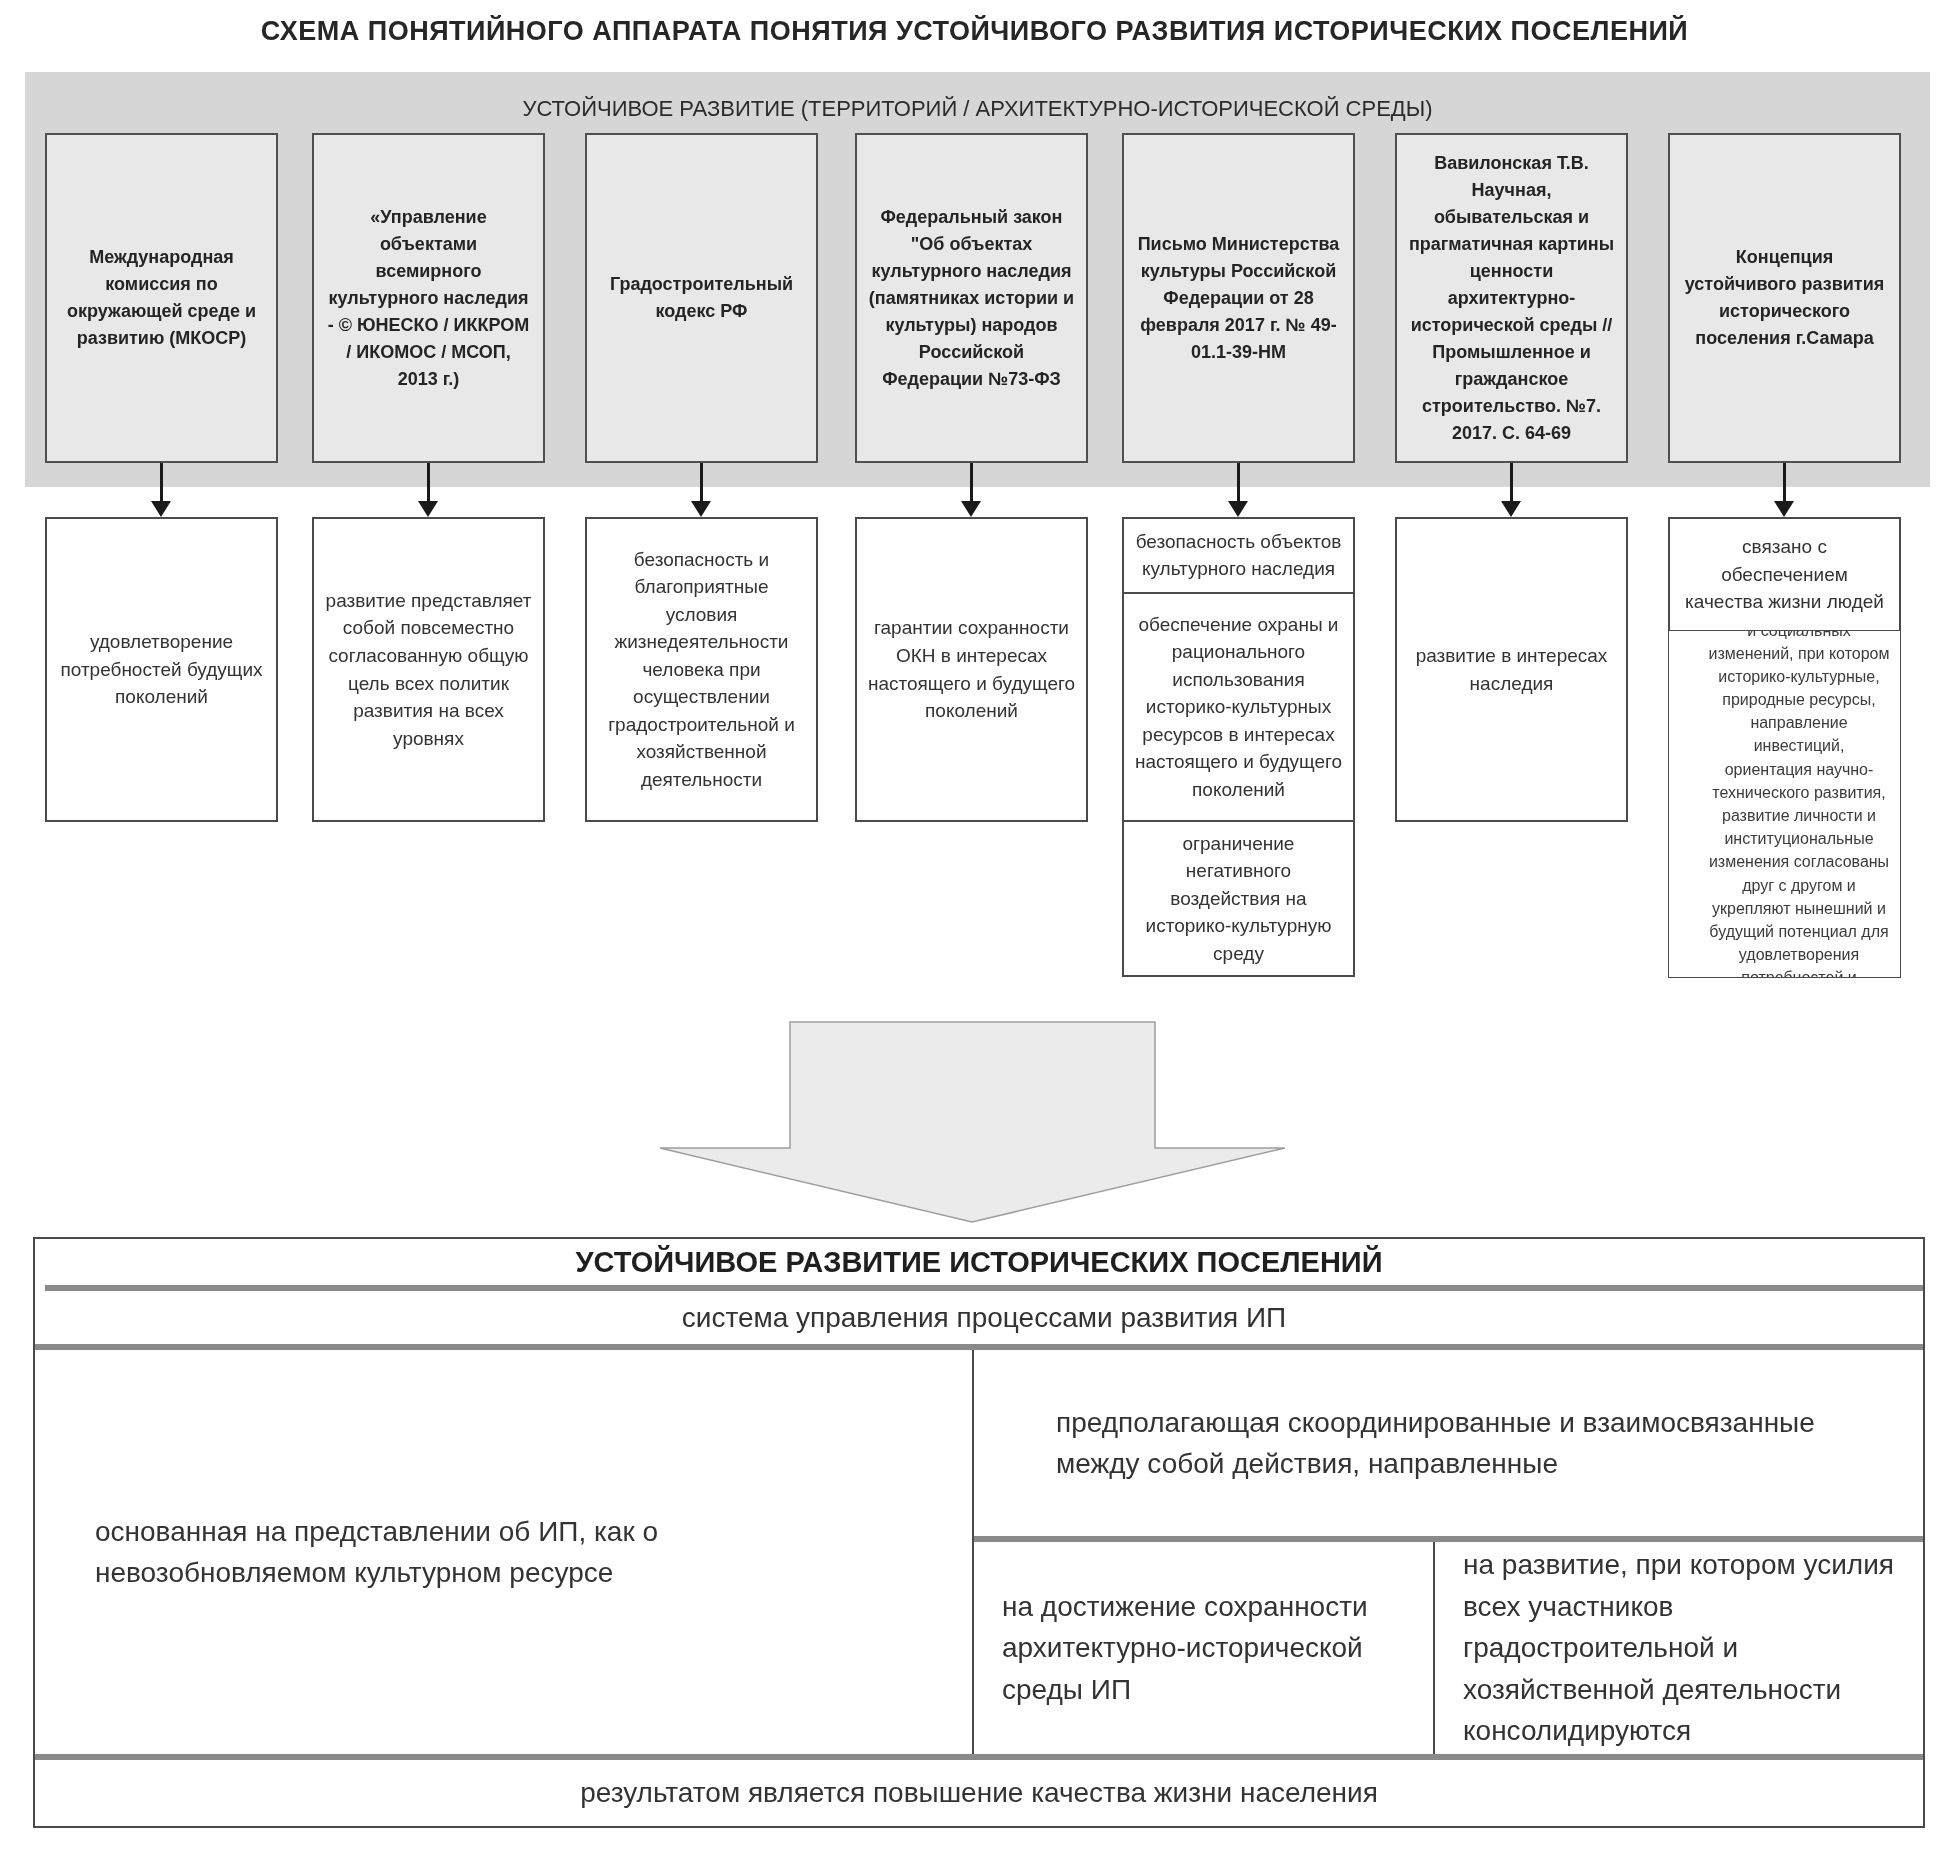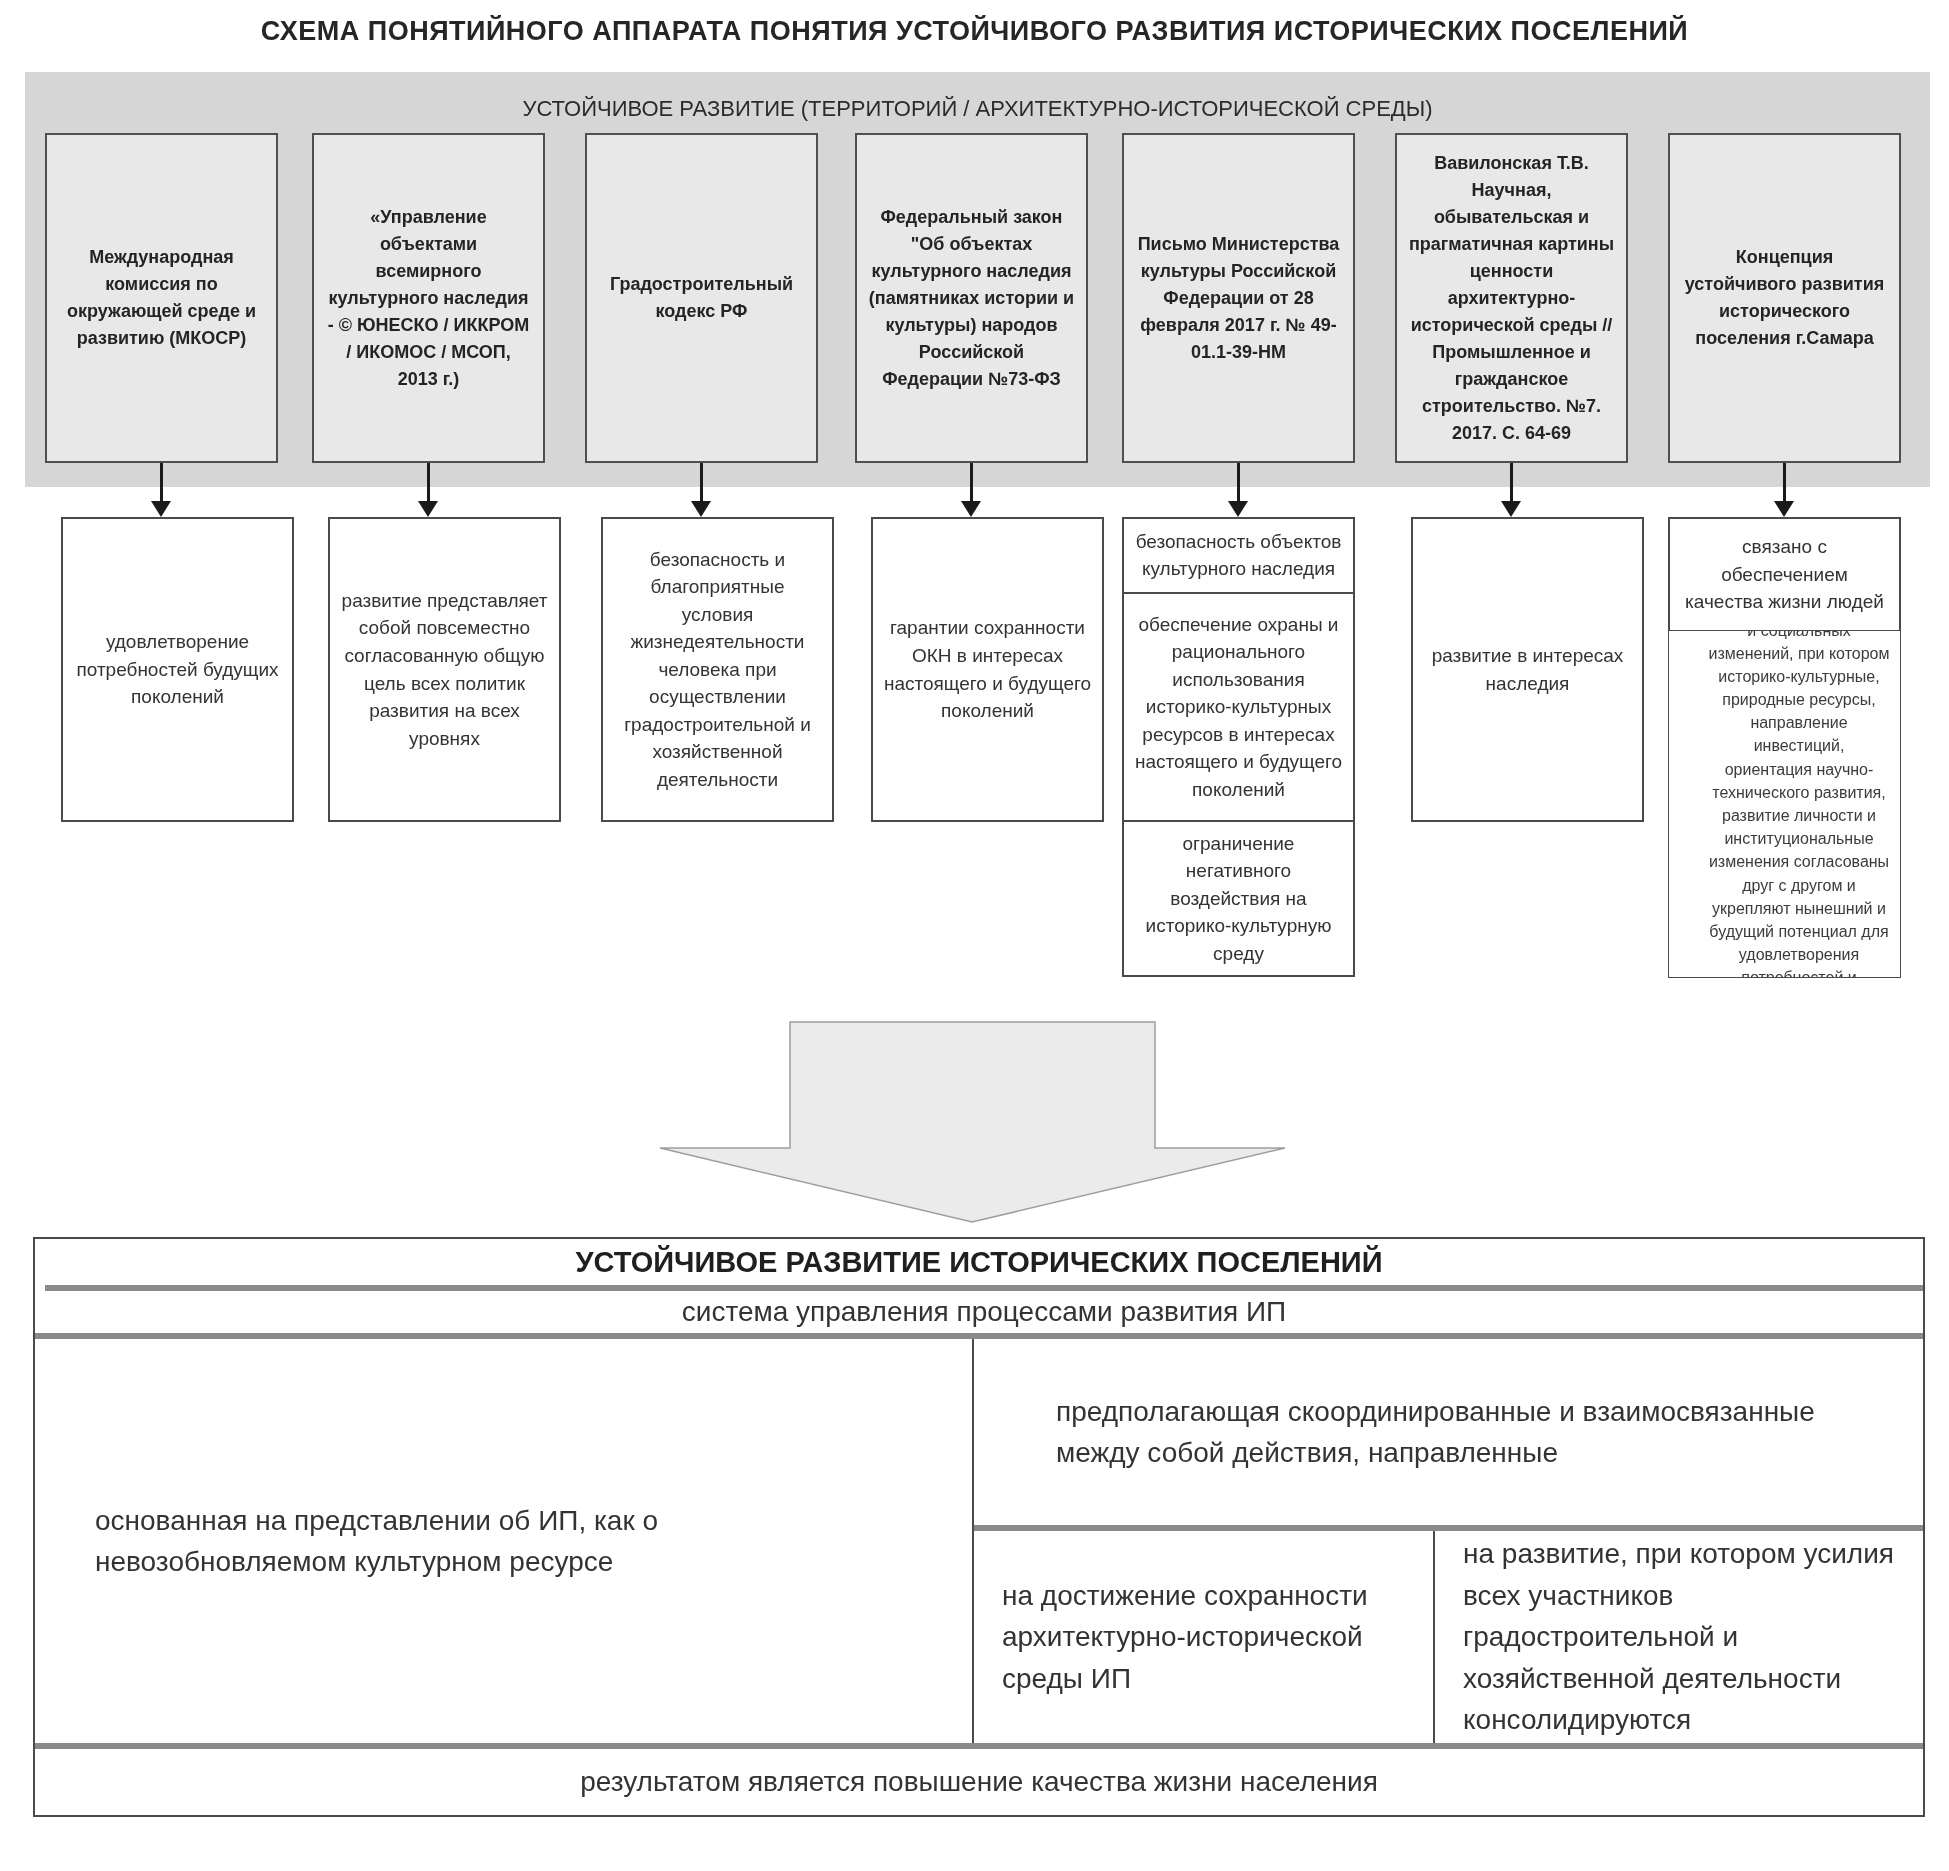--- a/index.html
+++ b/index.html
@@ -63,21 +63,21 @@
   .def{
     background:#fefefe;
     border:2px solid #4a4a4a;
     font-size:19px;
     line-height:1.45;
     padding:4px 10px;
     color:#333333;
   }
   .col1{left:45px}.col2{left:312px}.col3{left:585px}.col4{left:855px}
   .col5{left:1122px}.col6{left:1395px}.col7{left:1668px}
-  .def-main{top:517px;height:305px;margin-left:16px;}
+  .def-main{top:517px;height:305px;}
   #c5-0{top:517px;height:77px;line-height:1.4;}
   #c5-1{top:592px;height:230px;line-height:1.45;}
   #c5-2{top:820px;height:157px;line-height:1.45;text-align:center;}
   #c7-0{top:517px;height:115px;}
   #c7-1{top:630px;height:348px;font-size:16px;line-height:1.45;border-width:1px;color:#3c3c3c;padding-left:39px;}
   
   .arrow{
     position:absolute;
     top:463px;
     width:20px;height:56px;
@@ -118,21 +118,21 @@
   }
   .cell{
     display:flex;
     align-items:center;
     justify-content:center;
     text-align:left;
     box-sizing:border-box;
     overflow:hidden;
   }
   .t-row1{height:46px;font-size:29px;font-weight:bold;color:#1f1f1f;}
-  .t-row2{height:48px;border-top:6px solid #8a8a8a;margin-left:10px;}
+  .t-row2{height:59px;border-top:6px solid #8a8a8a;margin-left:10px;}
   .t-mid{height:404px;border-top:6px solid #8a8a8a;display:flex;}
   .t-left{width:939px;border-right:2px solid #4a4a4a;padding:0 60px;}
   .t-right{flex:1;display:flex;flex-direction:column;}
   .t-right-top{height:192px;border-bottom:6px solid #8a8a8a;padding:0 82px;}
   .t-right-bottom{flex:1;display:flex;}
   .t-sub-left{width:461px;border-right:2px solid #4a4a4a;padding:0 28px;}
   .t-sub-right{flex:1;padding:0 28px;}
   .t-bottom{height:72px;border-top:6px solid #8a8a8a;}
 </style>
 </head>

